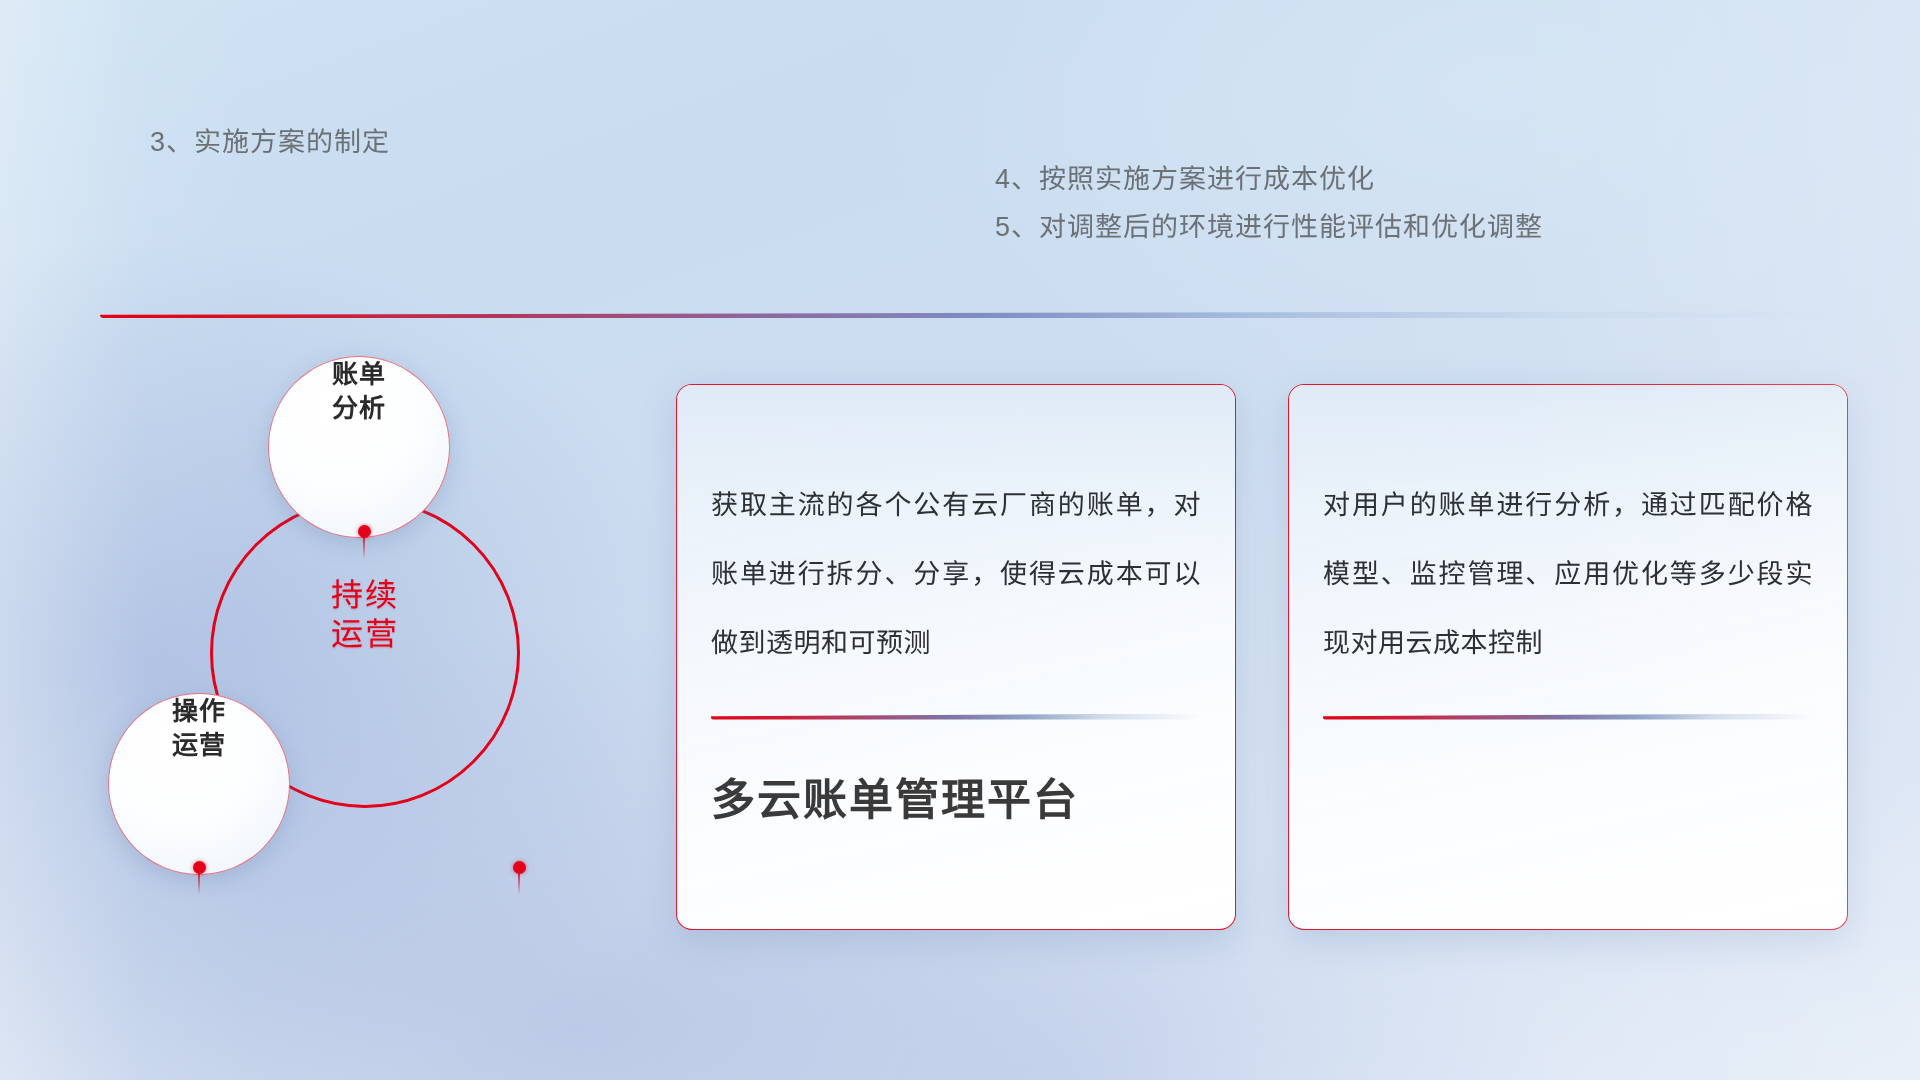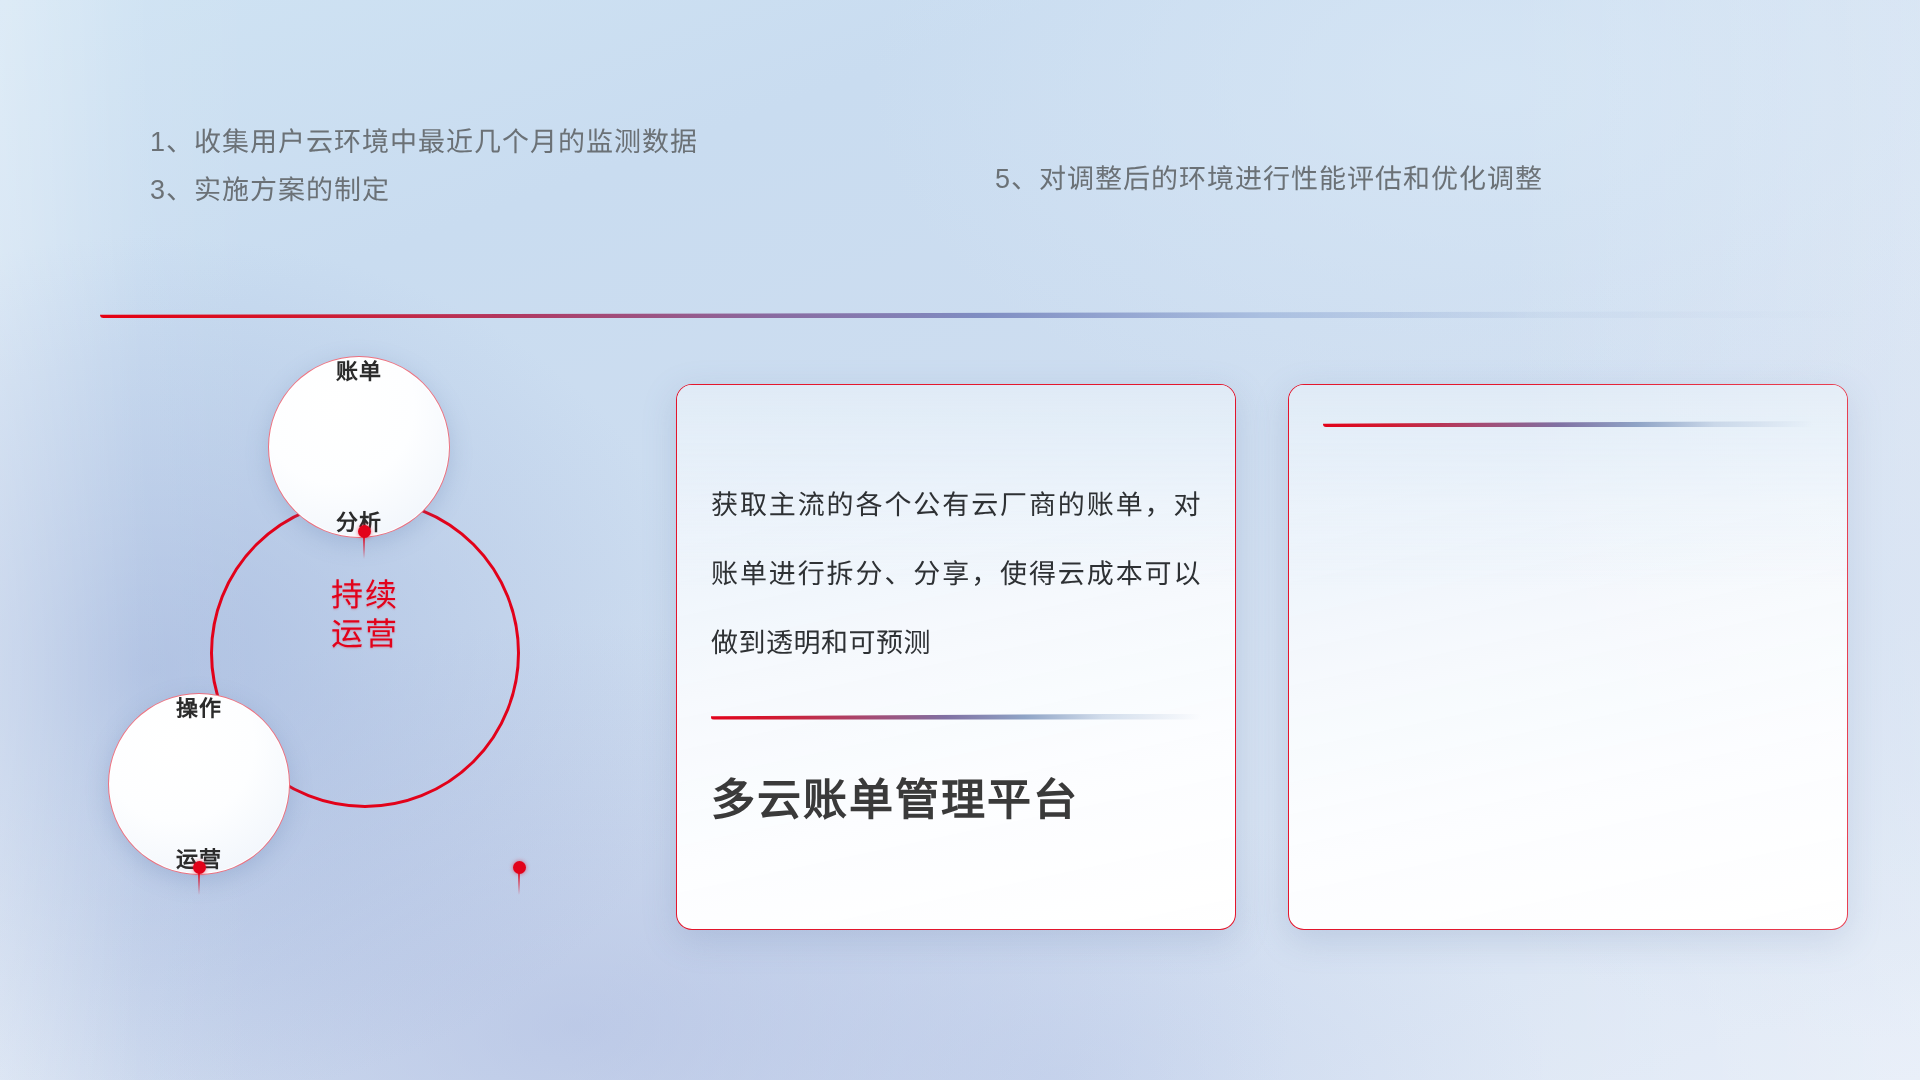--- a/index.html
+++ b/index.html
@@ -98,24 +98,24 @@
     box-sizing: border-box;
   }
 
   .bubble {
     position: absolute;
     border-radius: 50%;
     box-sizing: border-box;
     display: flex;
     flex-direction: column;
     align-items: center;
-    justify-content: space-between;
+    justify-content: flex-start;
     text-align: center;
     color: #2b2b2b;
-    font-size: 22px;
+    font-size: 26px;
     font-weight: bold;
     line-height: 1.32;
     letter-spacing: 1px;
     background:
       radial-gradient(circle at 38% 28%, #ffffff 0%, #fdfeff 45%, #f3f7fc 78%, #eaf1f9 100%);
     box-shadow: 0 6px 22px rgba(100,130,175,0.28),
                 inset 0 0 0 1px rgba(255,255,255,0.85);
     border: 1.6px solid rgba(226,2,26,0.55);
   }
 
@@ -236,25 +236,25 @@
     line-height: 1.2;
     white-space: nowrap;
   }
 </style>
 </head>
 <body>
 
 <div id="slide">
 
   <div class="bullets" id="bullets-left">
-    <span class="line">1、收集用户云环境中最近几个月的监测数据</span>
     <span class="line">3、实施方案的制定</span>
   </div>
 
   <div class="bullets" id="bullets-right">
+    <span class="line">4、按照实施方案进行成本优化</span>
     <span class="line">5、对调整后的环境进行性能评估和优化调整</span>
   </div>
 
   <div id="header-divider"></div>
 
   <div id="venn">
 
     <div class="ring"></div>
 
     <div class="bubble" id="bubble-top">
@@ -288,17 +288,18 @@
     <div class="card-inner">
       <div class="card-body">获取主流的各个公有云厂商的账单，对账单进行拆分、分享，使得云成本可以做到透明和可预测</div>
       <div class="card-divider"></div>
       <div class="card-title">多云账单管理平台</div>
     </div>
   </div>
 
   <div class="card" id="card-2">
     <div class="border-fade"></div>
     <div class="card-inner">
+      <div class="card-body">对用户的账单进行分析，通过匹配价格模型、监控管理、应用优化等多少段实现对用云成本控制</div>
       <div class="card-divider"></div>
     </div>
   </div>
 
 </div>
 
 </body></html>

